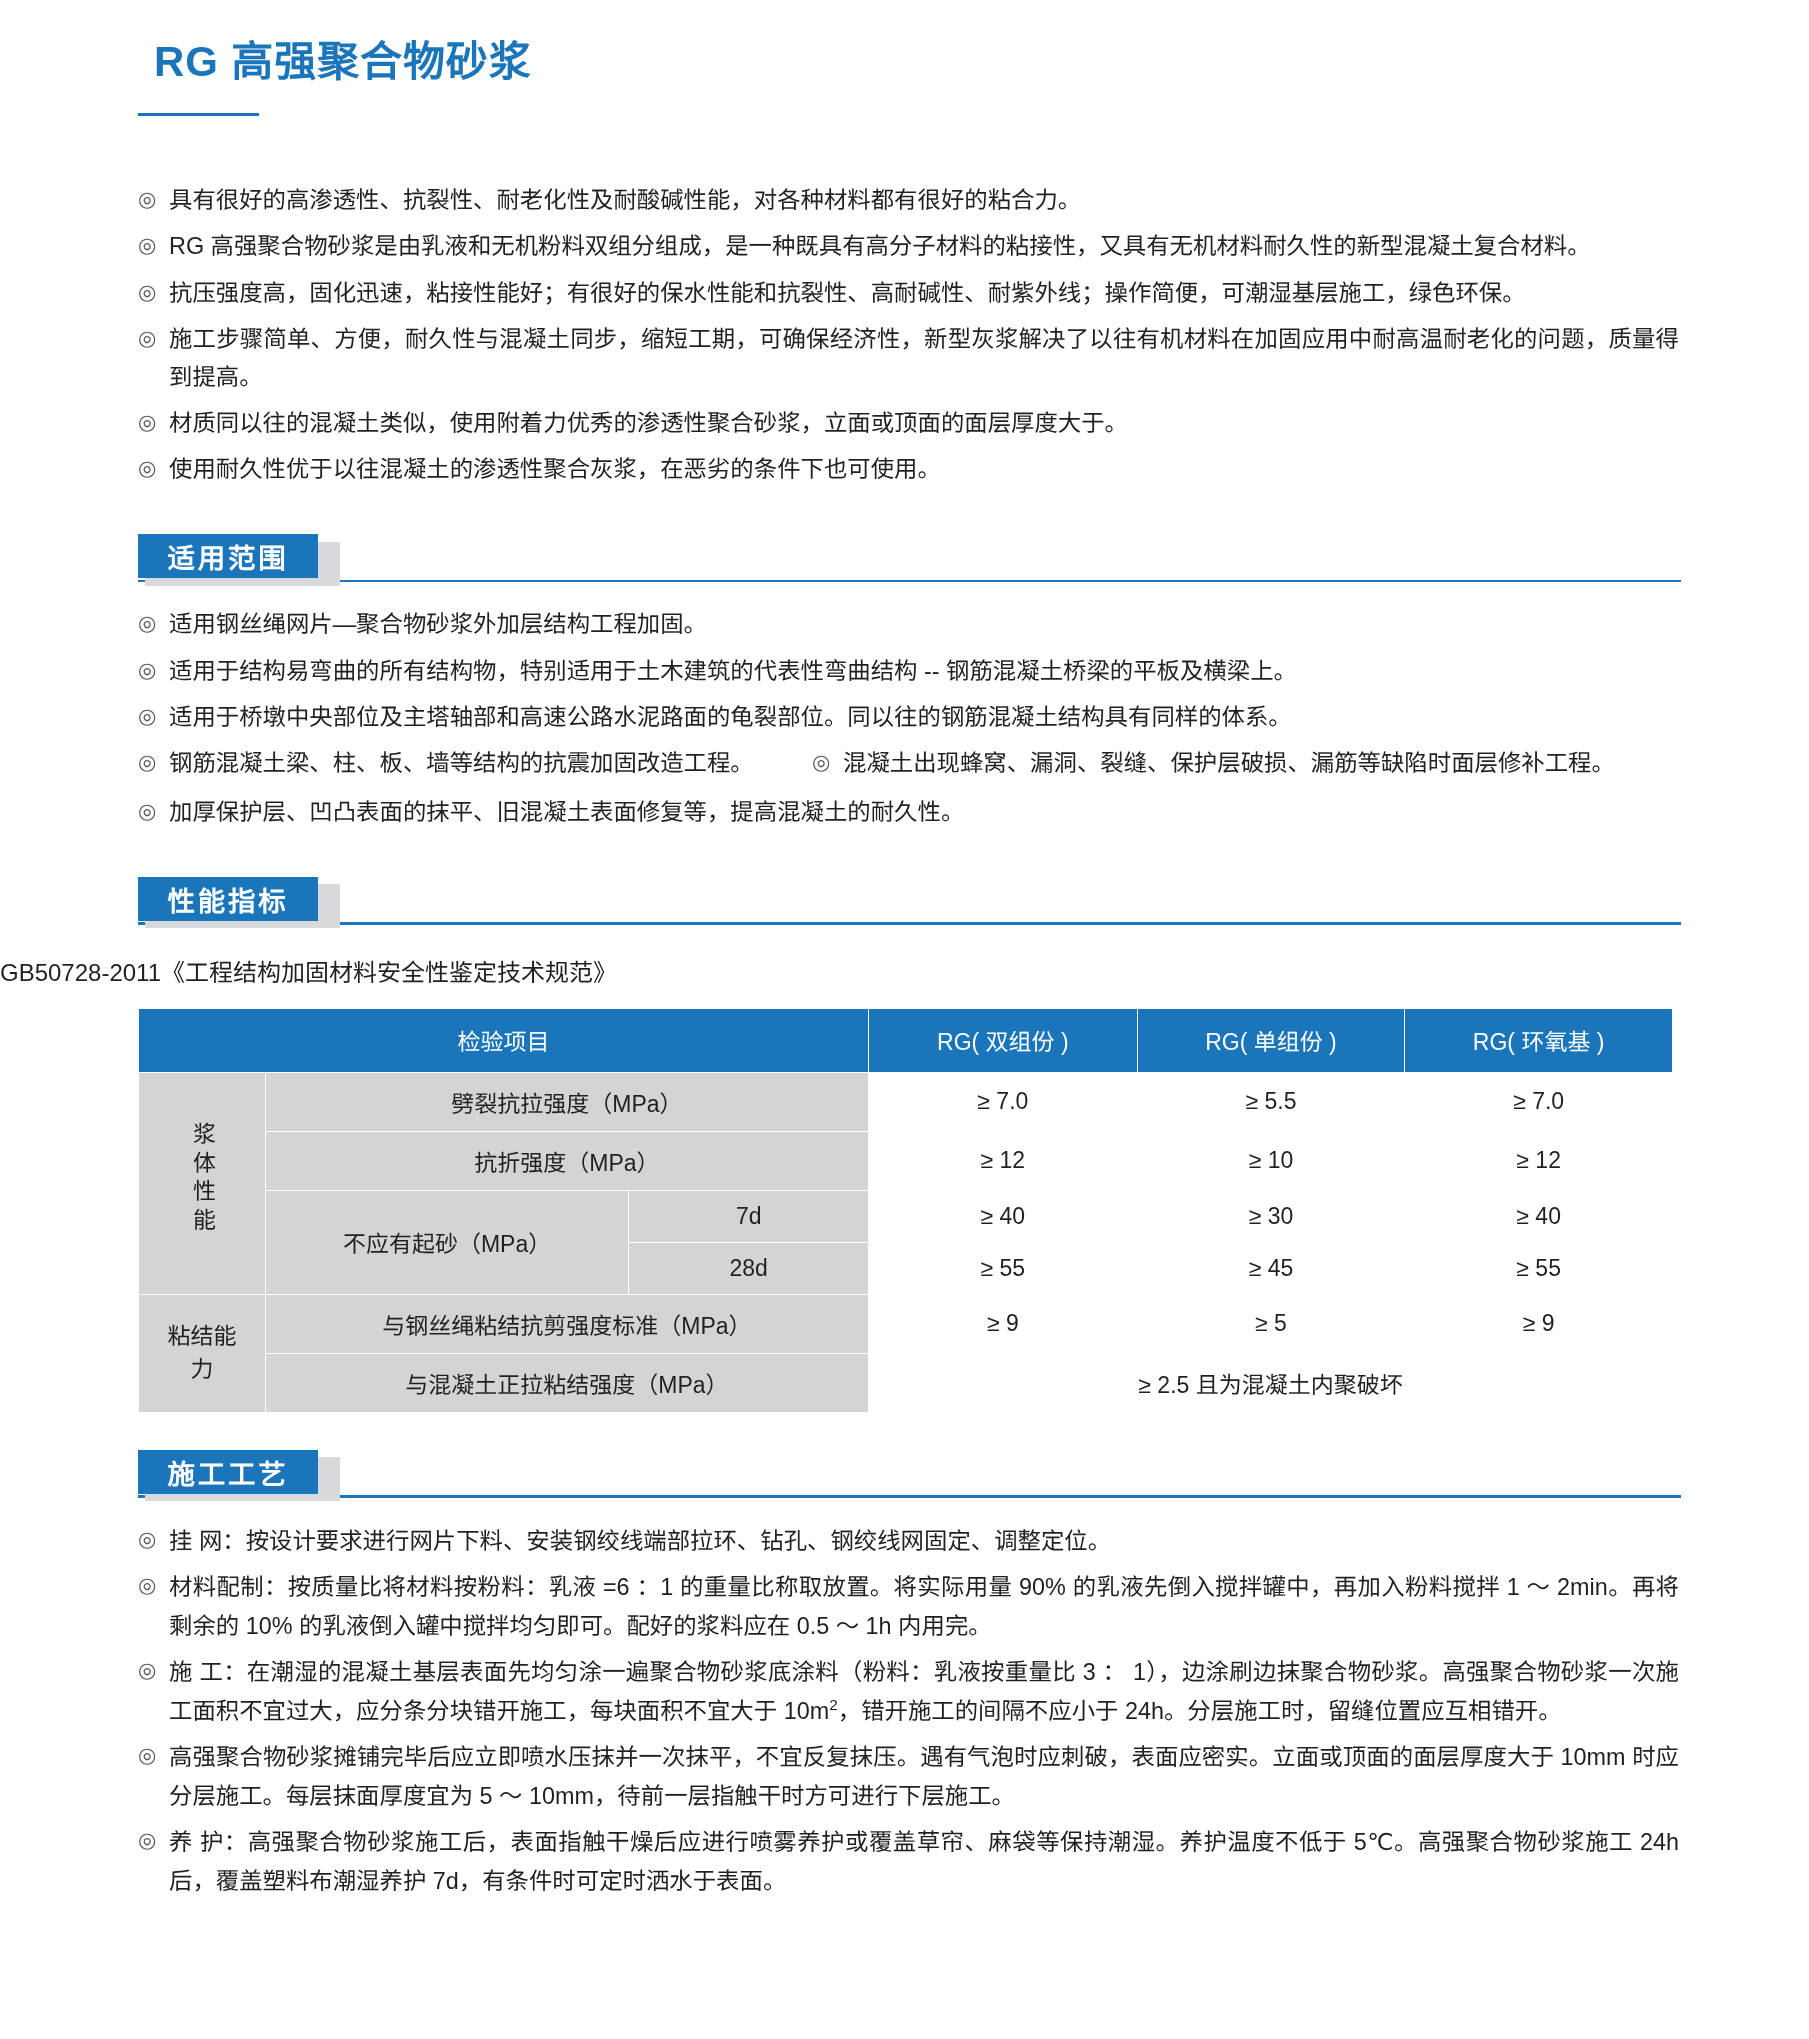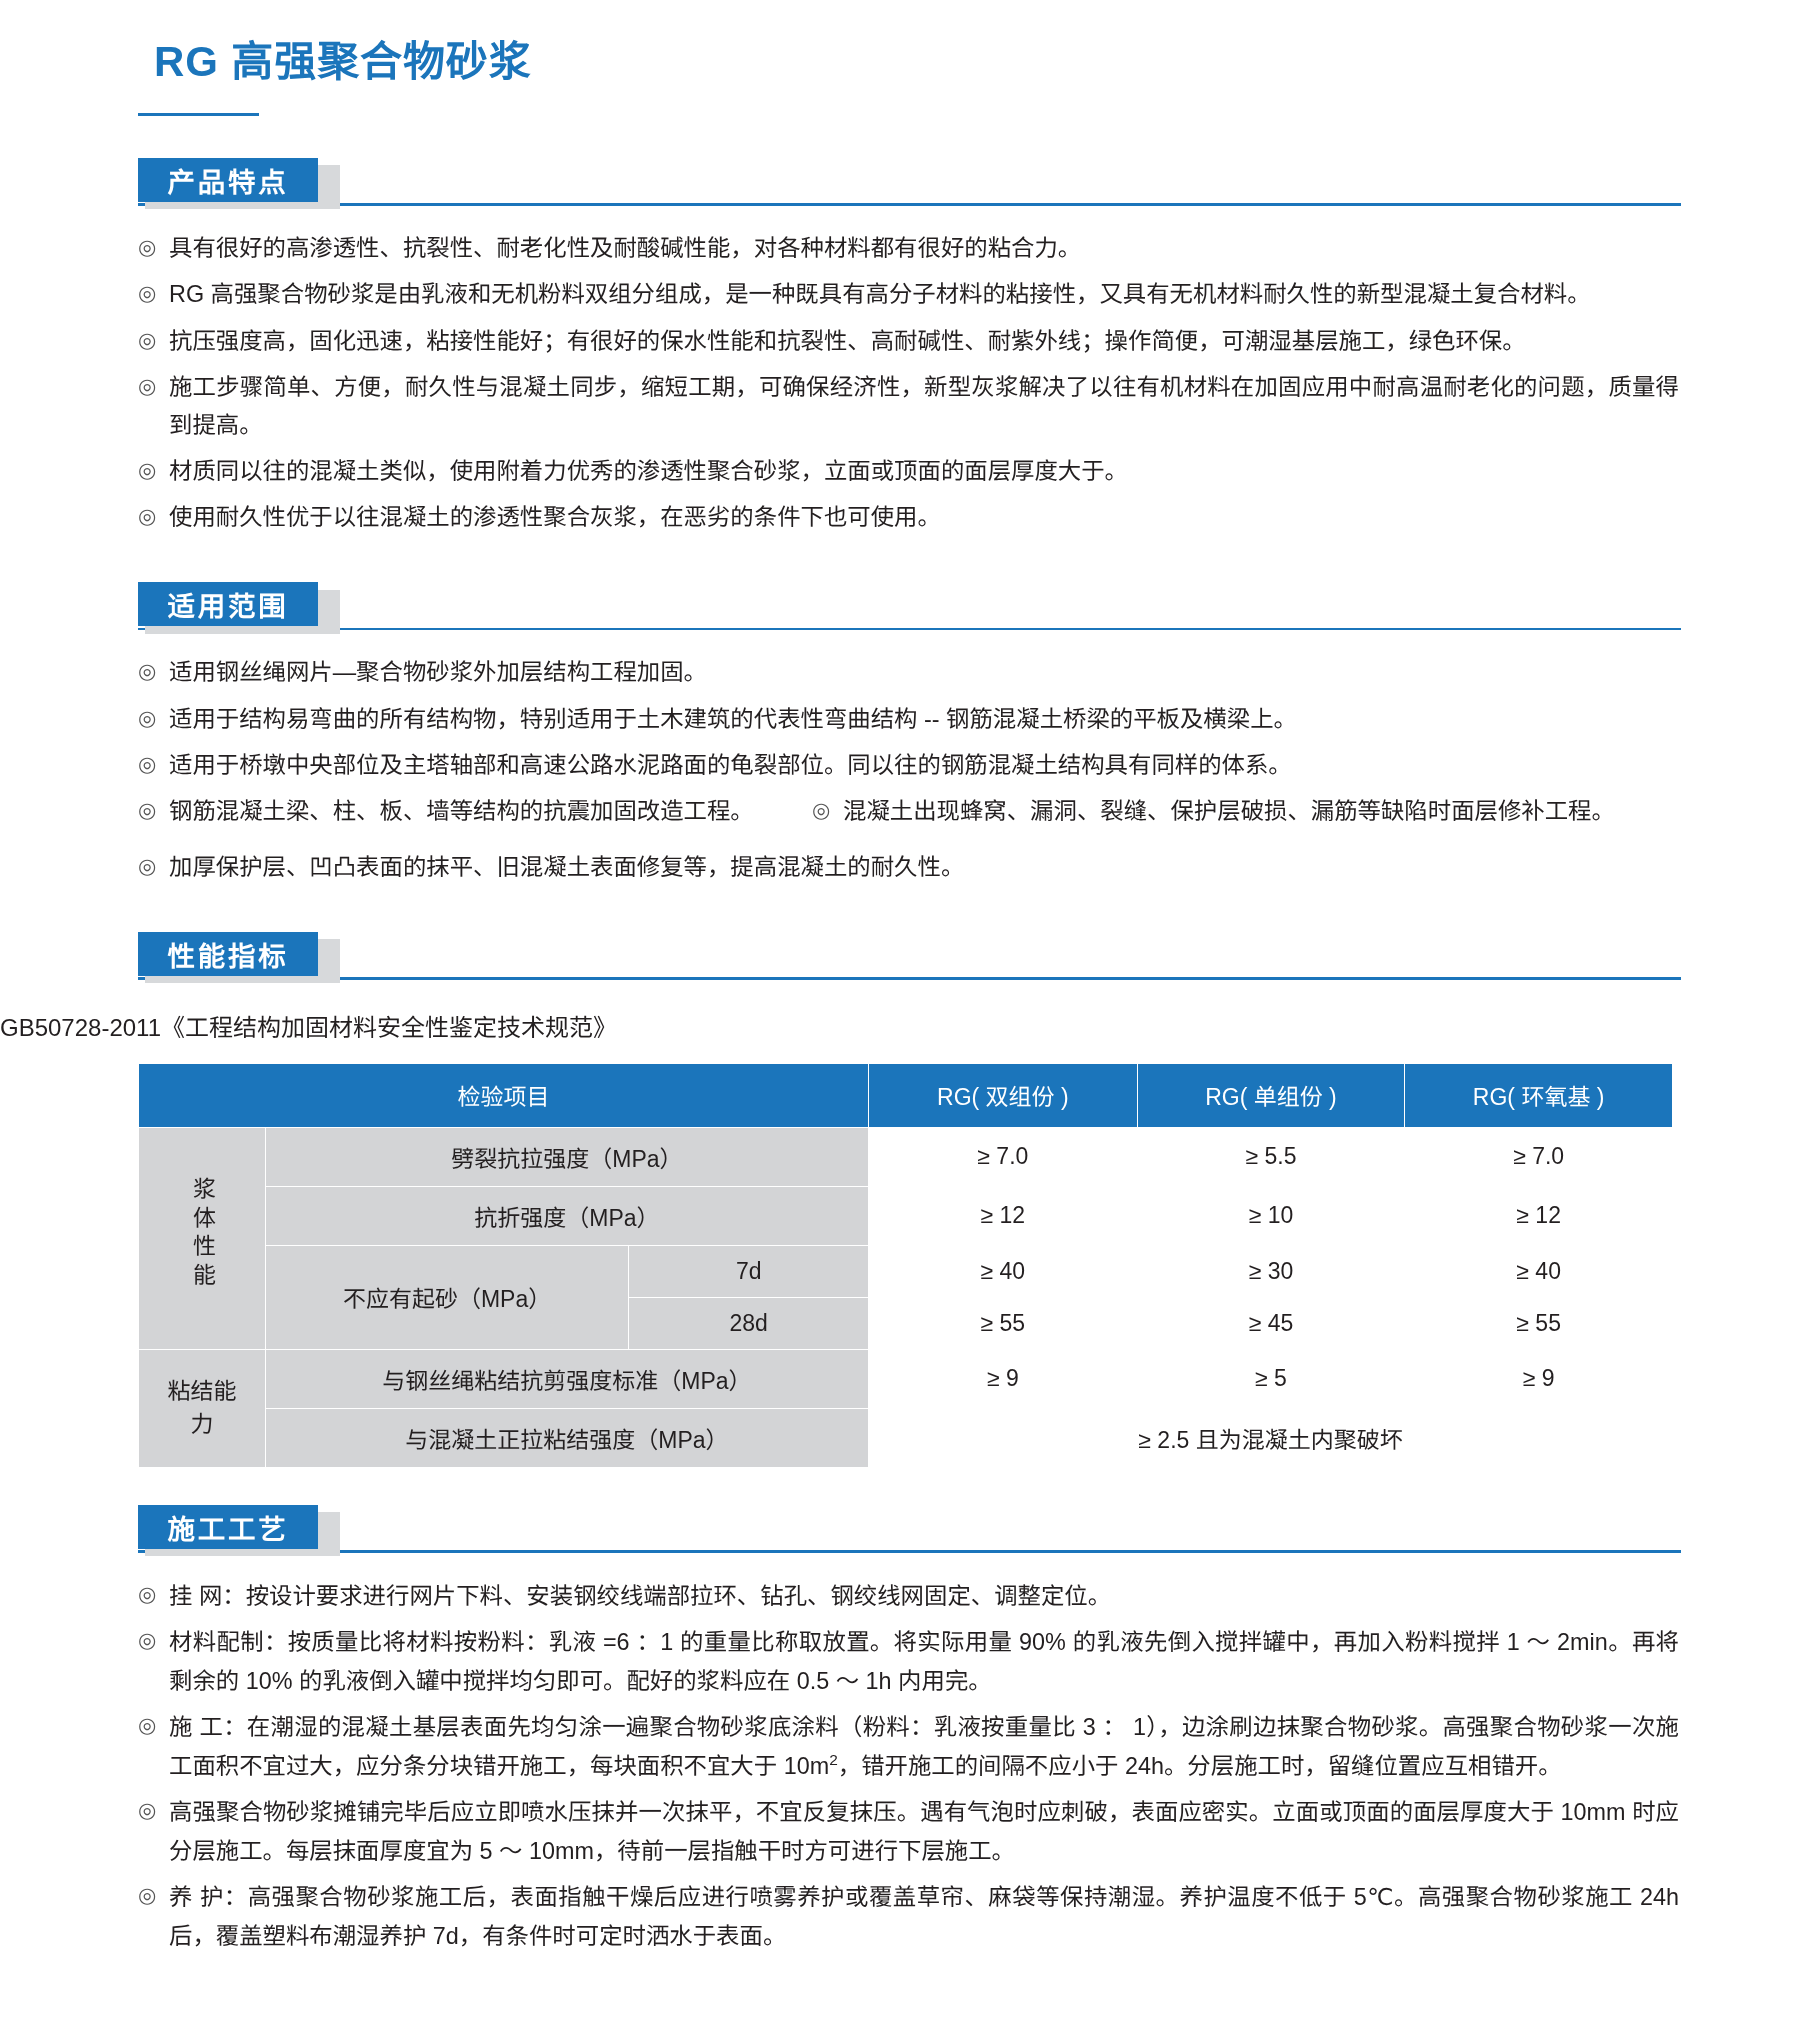--- a/index.html
+++ b/index.html
@@ -102,21 +102,21 @@
     left: 0;
     top: 0;
     color: #555;
     font-size: 21px;
   }
   .bullet-row {
     display: flex;
     gap: 0;
   }
   .bullet-row .bullet {
-    margin-bottom: 18px;
+    margin-bottom: 11px;
   }
   .bullet-row .col-a { width: 643px; flex: 0 0 643px; }
   .bullet-row .col-b { flex: 1 1 auto; }
 
   
   .table-caption {
     text-align: left;
     font-size: 24px;
     margin: 27.5px 0 20px 0;
     color: #231f20;
@@ -193,25 +193,20 @@
 </head>
 <body>
 
 <div class="page">
 
   <h1 class="doc-title">RG 高强聚合物砂浆</h1>
   <div class="title-rule"></div>
 
   <div class="spacer-46"></div>
 
-  <div class="section-head">
-    <div class="tab-shadow"></div>
-    <div class="tab">产品特点</div>
-    <div class="rule"></div>
-  </div>
 
   <div class="bullets">
     <div class="bullet">具有很好的高渗透性、抗裂性、耐老化性及耐酸碱性能，对各种材料都有很好的粘合力。</div>
     <div class="bullet">RG 高强聚合物砂浆是由乳液和无机粉料双组分组成，是一种既具有高分子材料的粘接性，又具有无机材料耐久性的新型混凝土复合材料。</div>
     <div class="bullet">抗压强度高，固化迅速，粘接性能好；有很好的保水性能和抗裂性、高耐碱性、耐紫外线；操作简便，可潮湿基层施工，绿色环保。</div>
     <div class="bullet">施工步骤简单、方便，耐久性与混凝土同步，缩短工期，可确保经济性，新型灰浆解决了以往有机材料在加固应用中耐高温耐老化的问题，质量得到提高。</div>
     <div class="bullet">材质同以往的混凝土类似，使用附着力优秀的渗透性聚合砂浆，立面或顶面的面层厚度大于。</div>
     <div class="bullet">使用耐久性优于以往混凝土的渗透性聚合灰浆，在恶劣的条件下也可使用。</div>
   </div>
 

